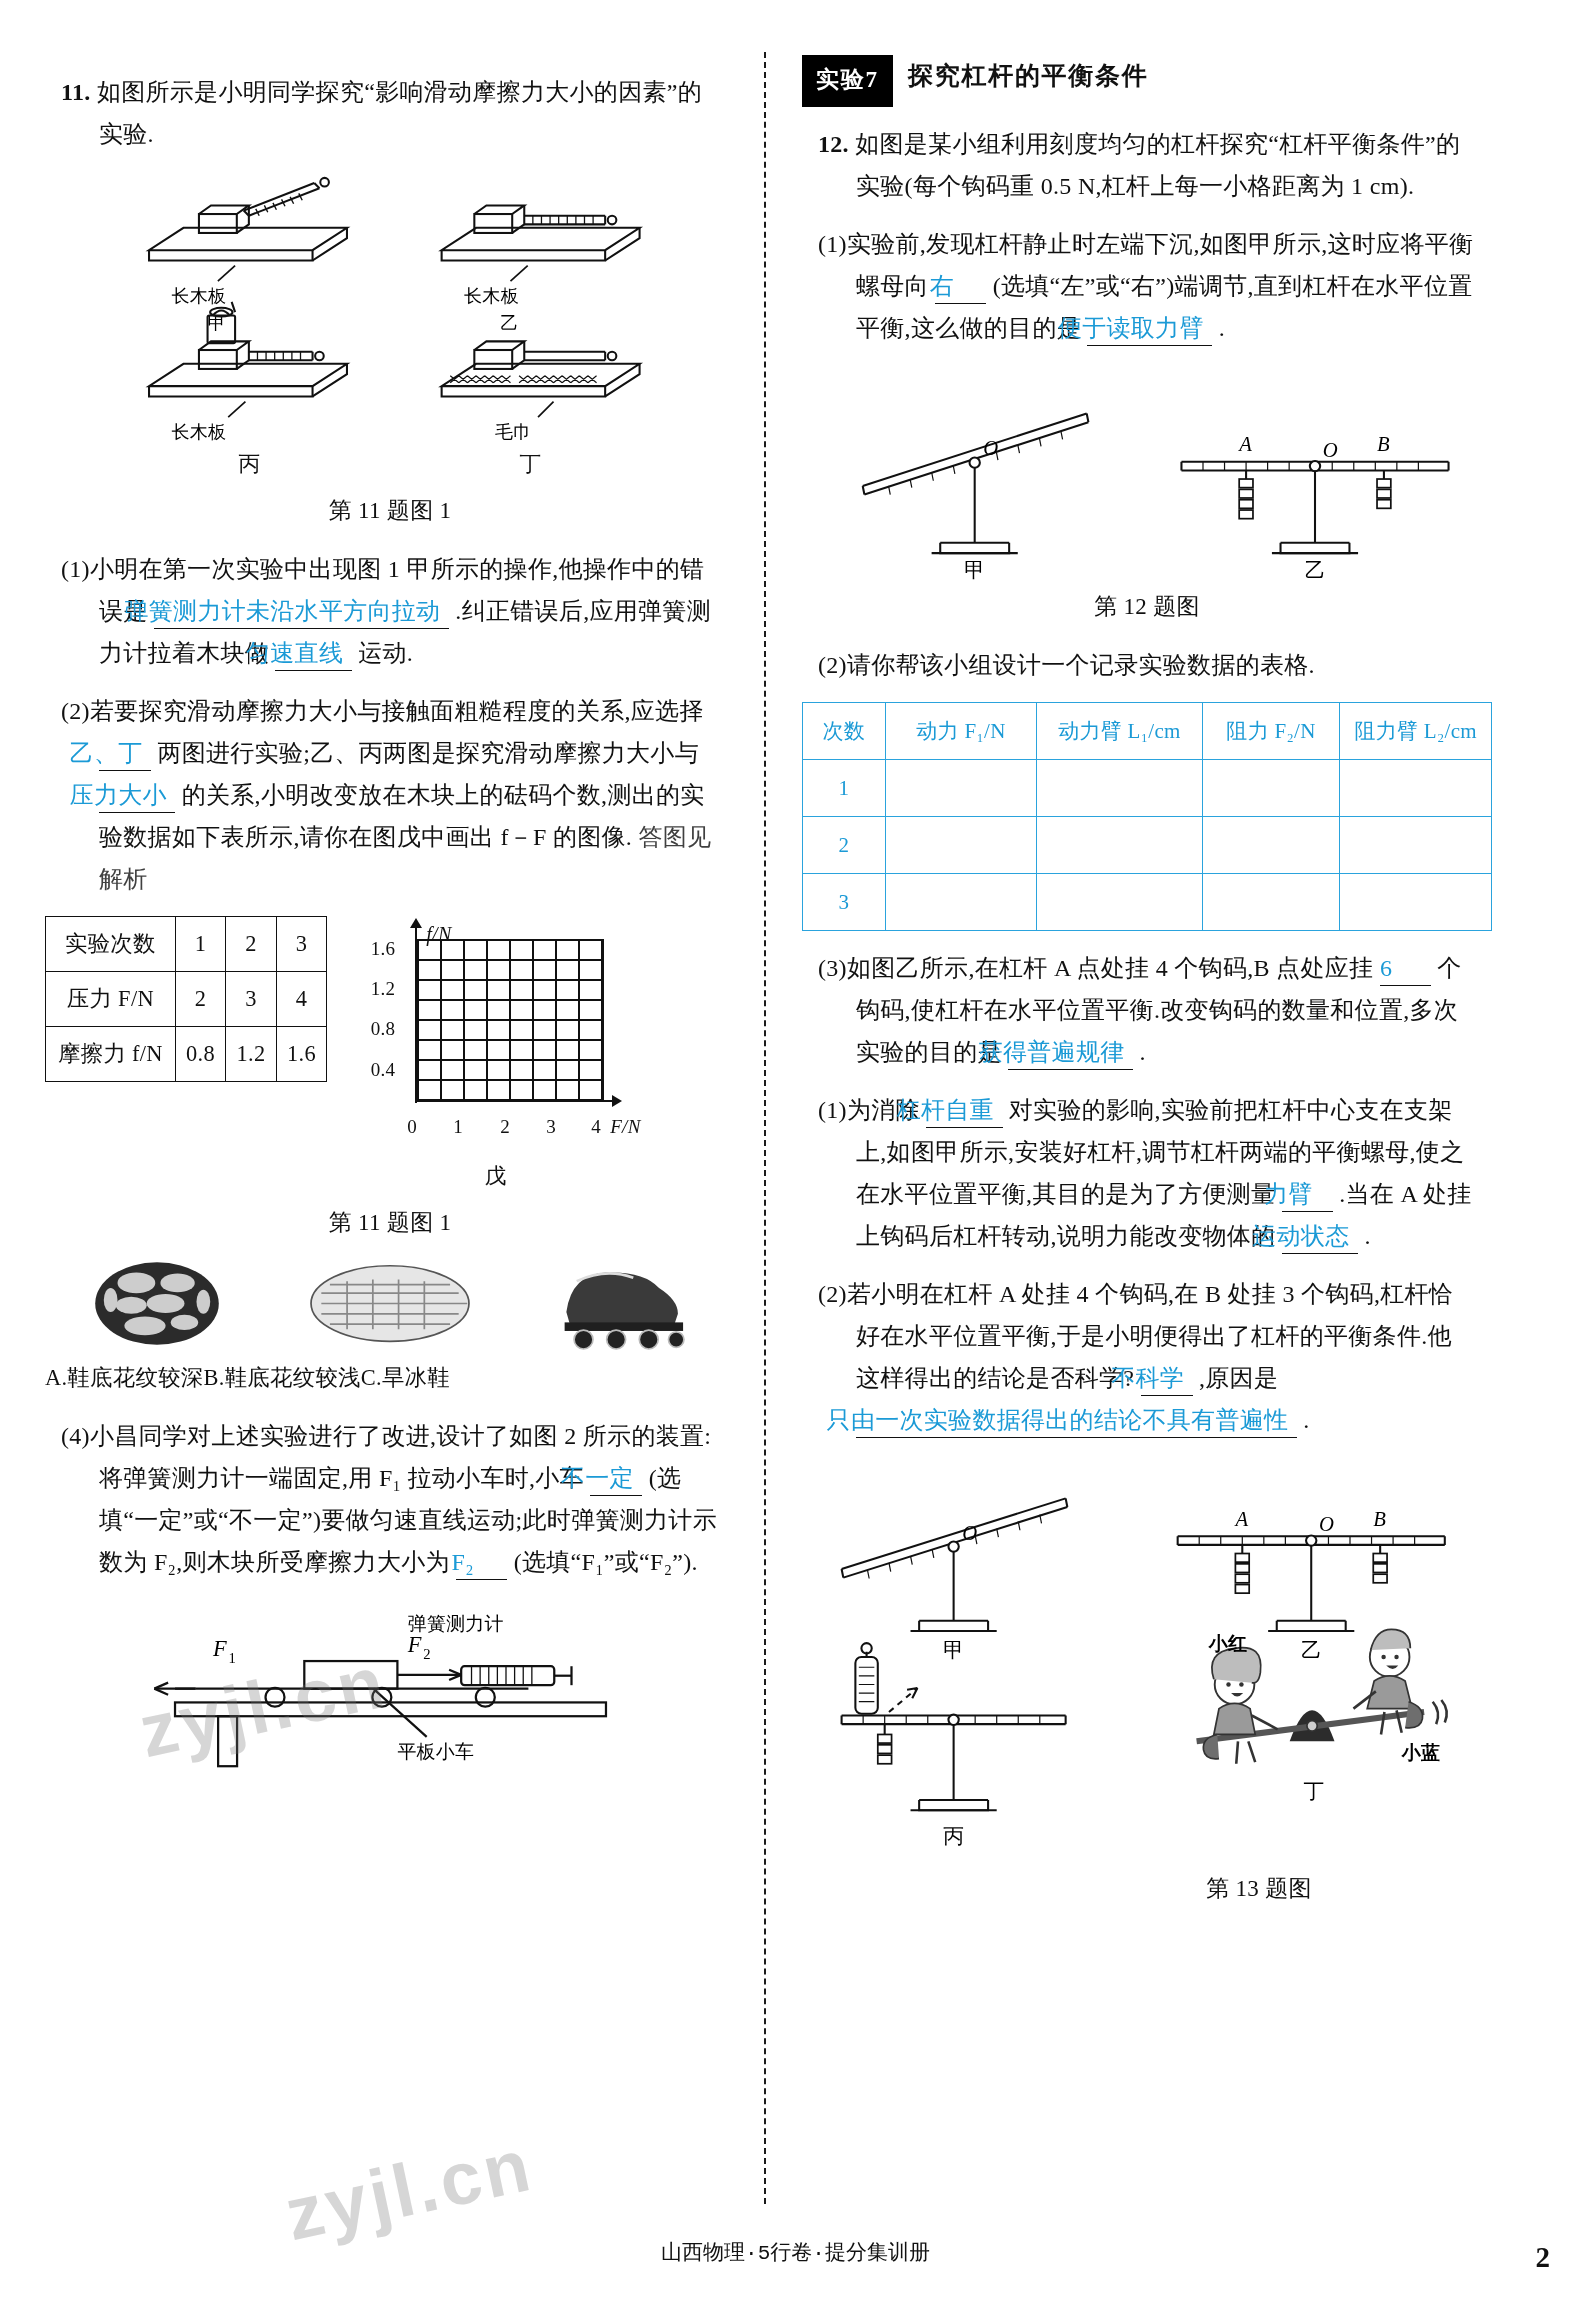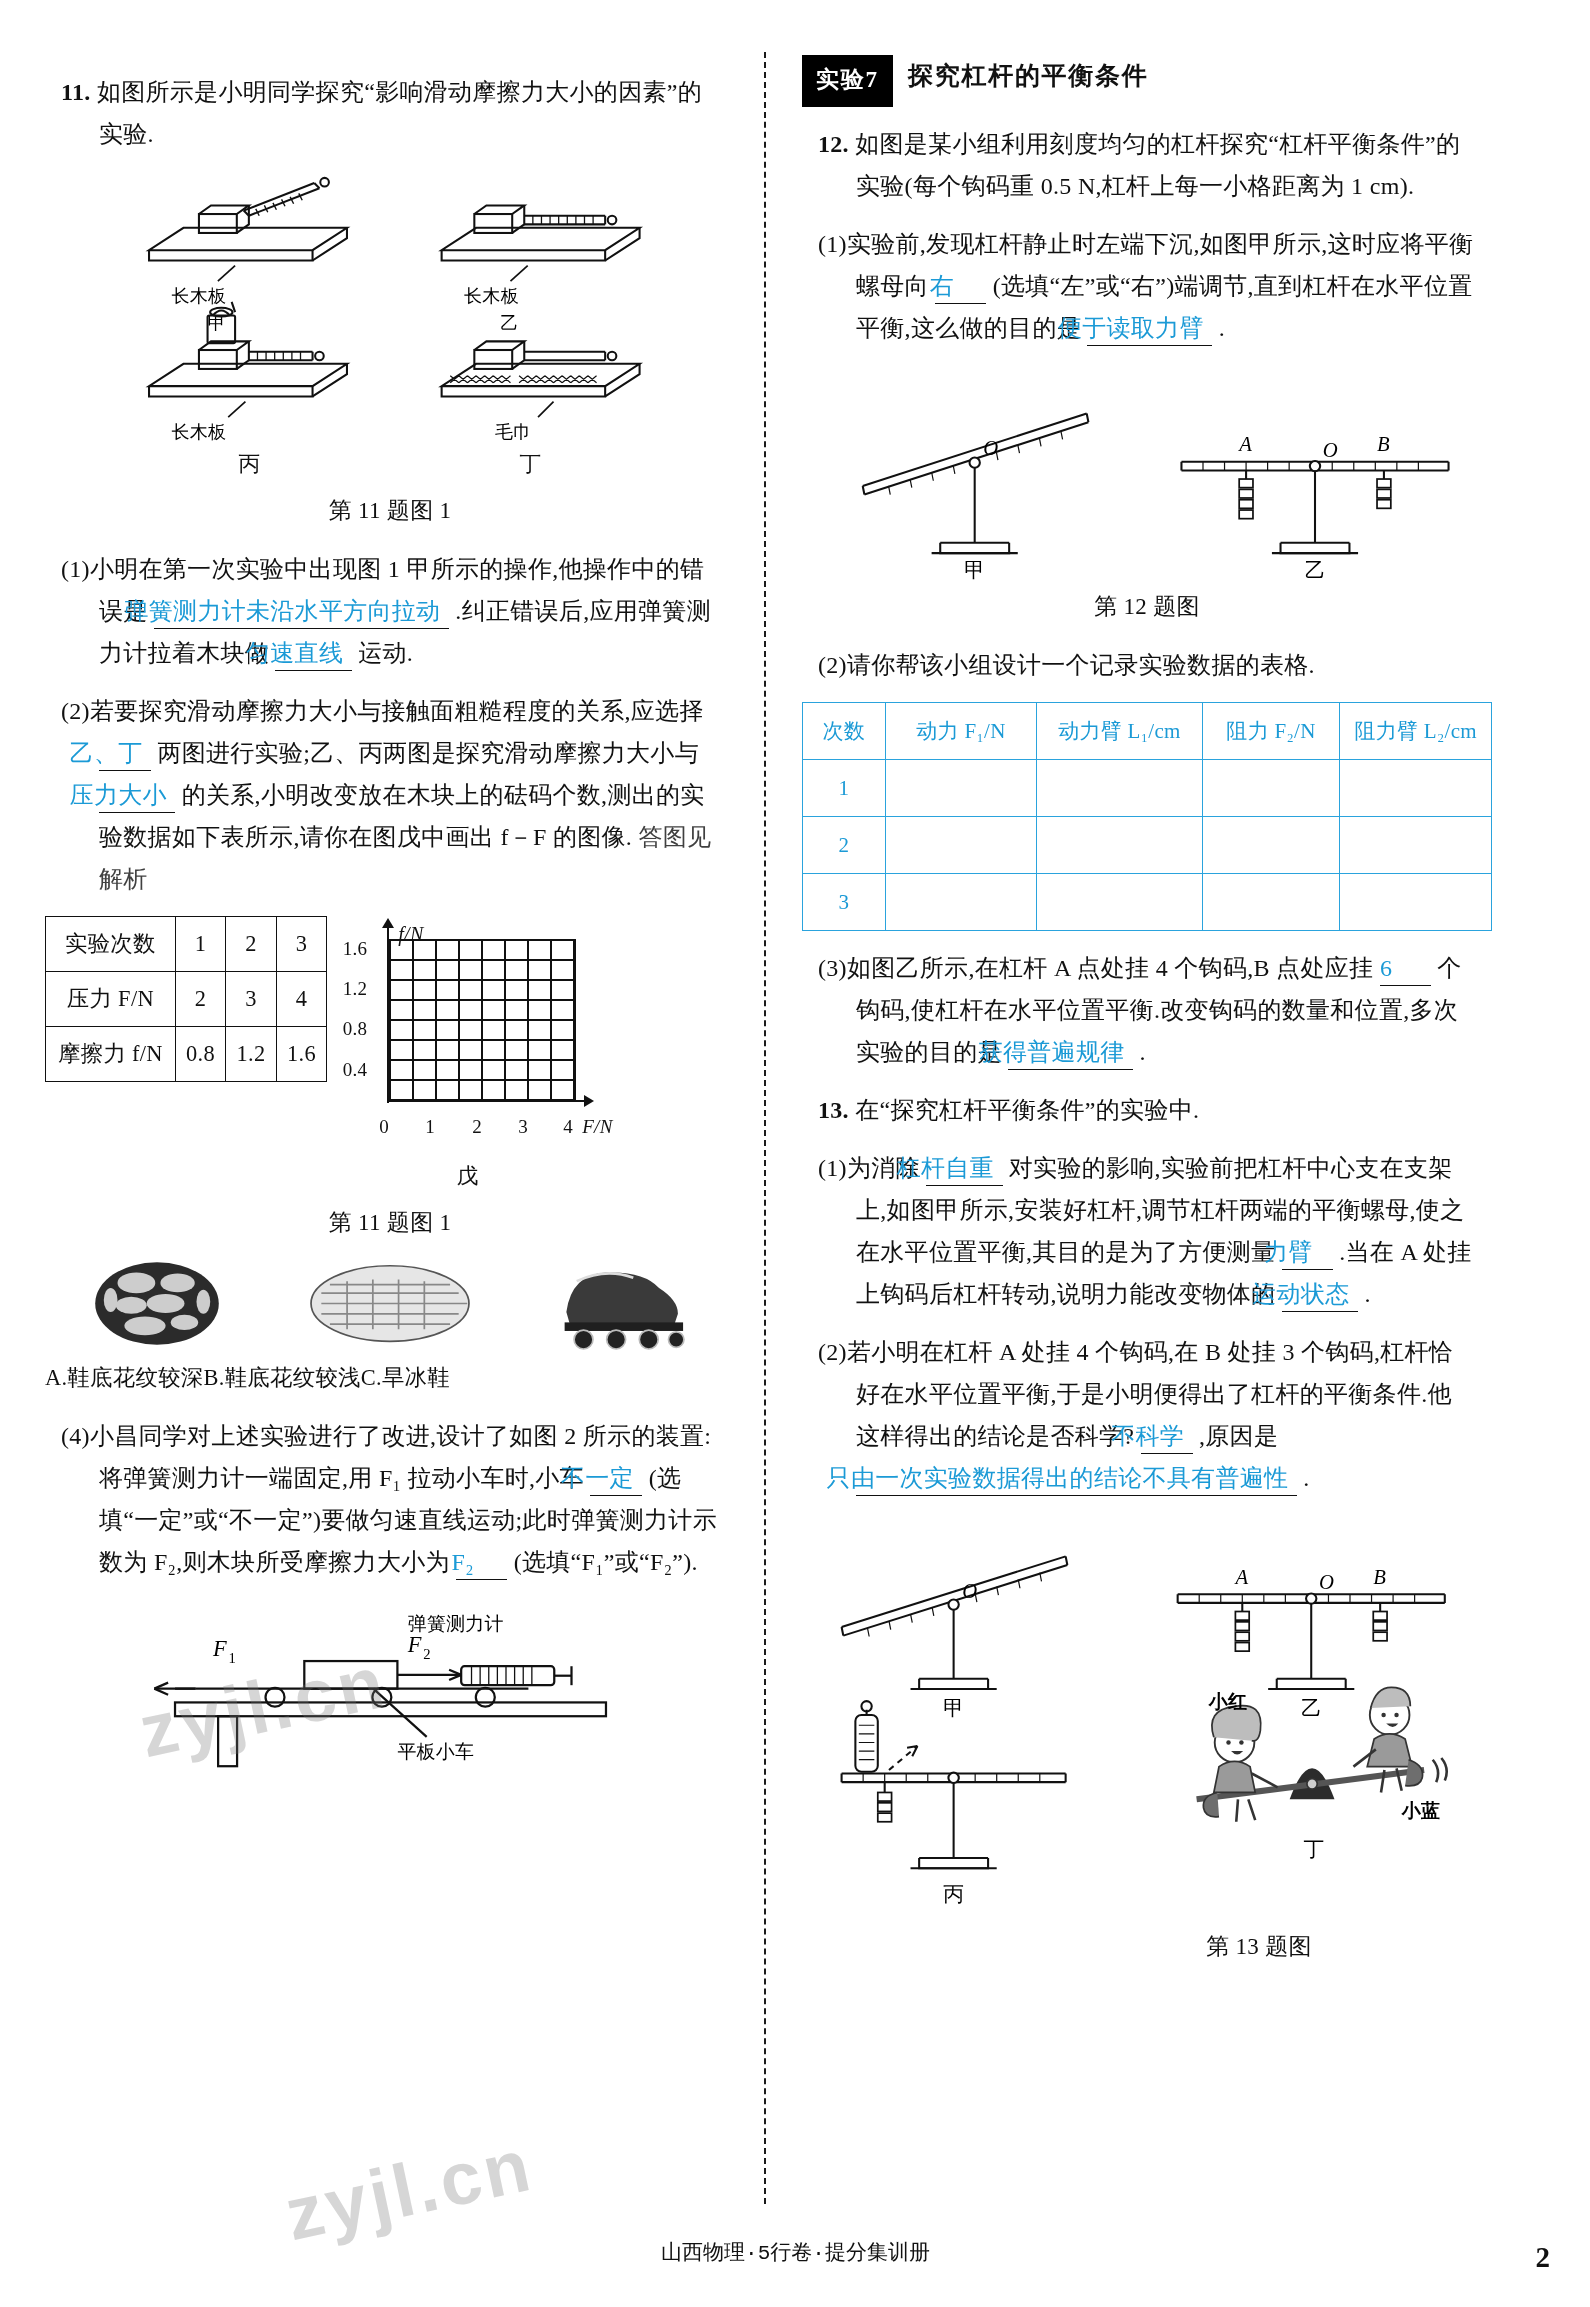--- a/index.html
+++ b/index.html
@@ -195,21 +195,21 @@
 
     <p class="ind">
       <span>(2)若要探究滑动摩擦力大小与接触面粗糙程度的关系,应选择</span>
       <span class="blank">乙、丁</span>
       <span>两图进行实验;乙、丙两图是探究滑动摩擦力大小与</span>
       <span class="blank">压力大小</span>
       <span>的关系,小明改变放在木块上的砝码个数,测出的实验数据如下表所示,请你在图戊中画出 f－F 的图像.</span>
       <span class="ans">答图见解析</span>
     </p>
 
-    <div style="display:flex;align-items:flex-start;gap:7px;margin:14px 0 5.2px;">
+    <div style="display:flex;align-items:flex-start;gap:35px;margin:14px 0 5.2px;">
       <table class="dtb">
         <tbody>
           <tr>
             <td class="lbl">实验次数</td>
             <td>1</td>
             <td>2</td>
             <td>3</td>
           </tr>
           <tr>
             <td class="lbl">压力 F/N</td>
@@ -456,24 +456,20 @@
     </table>
 
     <p class="ind">
       <span>(3)如图乙所示,在杠杆 A 点处挂 4 个钩码,B 点处应挂</span>
       <span class="blank">6</span>
       <span>个钩码,使杠杆在水平位置平衡.改变钩码的数量和位置,多次实验的目的是</span>
       <span class="blank">获得普遍规律</span>
       <span>.</span>
     </p>
 
-    <p class="ind">
-      <span class="qnum">13.</span>
-      <span>在“探究杠杆平衡条件”的实验中.</span>
-    </p>
 
     <p class="ind">
       <span>(1)为消除</span>
       <span class="blank">杠杆自重</span>
       <span>对实验的影响,实验前把杠杆中心支在支架上,如图甲所示,安装好杠杆,调节杠杆两端的平衡螺母,使之在水平位置平衡,其目的是为了方便测量</span>
       <span class="blank">力臂</span>
       <span>.当在 A 处挂上钩码后杠杆转动,说明力能改变物体的</span>
       <span class="blank">运动状态</span>
       <span>.</span>
     </p>

